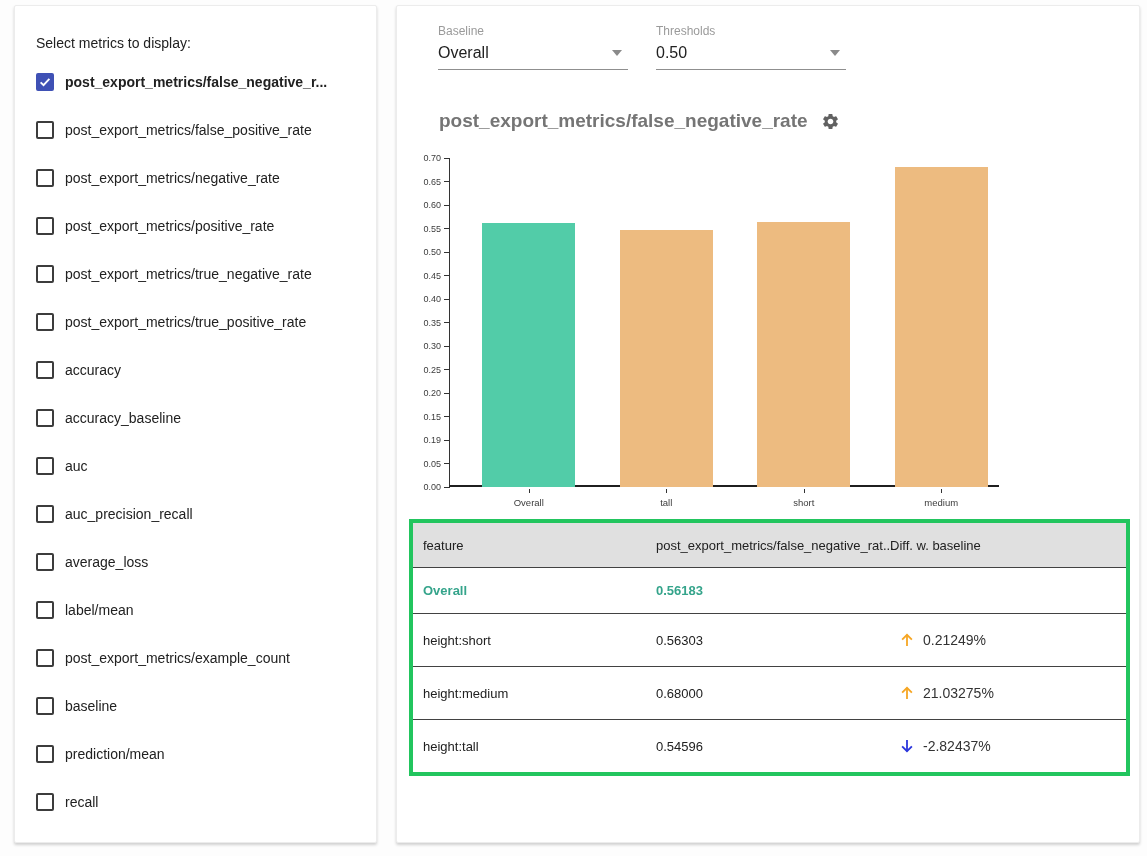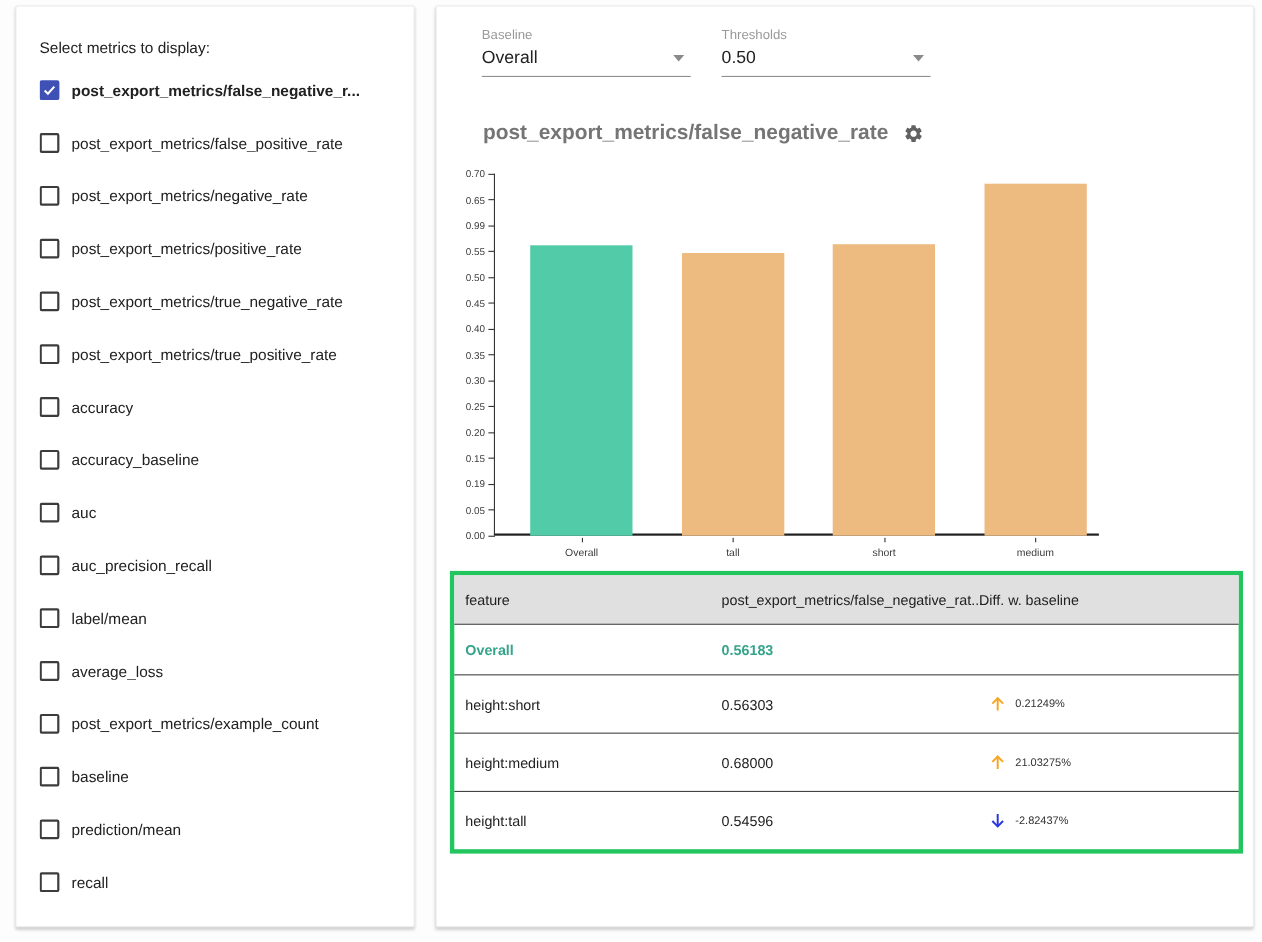--- a/index.html
+++ b/index.html
@@ -43,21 +43,21 @@
   .t-row { display:grid; grid-template-columns:243px 234px 240px; align-items:center; border-top:1px solid #424242; }
   .t-row:first-child { border-top:none; }
   .t-head { height:44px; background:#e0e0e0; color:#5c5c5c; font-size:13px; }
   .t-head .t-cell { font-weight:normal; }
   .t-cell { padding-left:10px; font-size:13px; color:#212121; }
   .t-cell.c2, .t-cell.c3 { padding-left:0; }
   .data-row { height:53px; }
   .data-row.baseline { height:46px; }
   .data-row.baseline .t-cell { color:var(--teal-text); font-weight:bold; }
   .diff-wrap { display:flex; align-items:center; gap:7px; padding-left:8px; }
-  .diff-val { font-size:10px; color:#333; }
+  .diff-val { font-size:14px; color:#333; }
 </style>
 </head>
 <body>
 
 <div id="left-card" class="card">
   <div class="sb-title">Select metrics to display:</div>
   <div class="sb-items">
       <div class="metric-item checked">
         <span class="cb checked">
           <svg width="14" height="14" viewBox="0 0 24 24">
@@ -97,25 +97,25 @@
       <div class="metric-item">
         <span class="cb"></span>
         <span class="metric-label">auc</span>
       </div>
       <div class="metric-item">
         <span class="cb"></span>
         <span class="metric-label">auc_precision_recall</span>
       </div>
       <div class="metric-item">
         <span class="cb"></span>
+        <span class="metric-label">average_loss</span>
+      </div>
+      <div class="metric-item">
+        <span class="cb"></span>
         <span class="metric-label">label/mean</span>
-      </div>
-      <div class="metric-item">
-        <span class="cb"></span>
-        <span class="metric-label">average_loss</span>
       </div>
       <div class="metric-item">
         <span class="cb"></span>
         <span class="metric-label">post_export_metrics/example_count</span>
       </div>
       <div class="metric-item">
         <span class="cb"></span>
         <span class="metric-label">baseline</span>
       </div>
       <div class="metric-item">
@@ -175,21 +175,21 @@
       <div class="ylabel" style="top: 159.5px;">0.35</div>
       <div class="ytick" style="top: 140.5px;"></div>
       <div class="ylabel" style="top: 136px;">0.40</div>
       <div class="ytick" style="top: 117px;"></div>
       <div class="ylabel" style="top: 112.5px;">0.45</div>
       <div class="ytick" style="top: 93.5px;"></div>
       <div class="ylabel" style="top: 89px;">0.50</div>
       <div class="ytick" style="top: 70px;"></div>
       <div class="ylabel" style="top: 65.5px;">0.55</div>
       <div class="ytick" style="top: 46.5px;"></div>
-      <div class="ylabel" style="top: 42px;">0.99</div>
+      <div class="ylabel" style="top: 42px;">0.60</div>
       <div class="ytick" style="top: 23px;"></div>
       <div class="ylabel" style="top: 18.5px;">0.65</div>
       <div class="ytick" style="top: -0.5px;"></div>
       <div class="ylabel" style="top: -5px;">0.70</div>
       <div class="bar" style="left: 32.25px; top: 64.9399px; height: 264.06px; background: rgb(82, 204, 168);"></div>
       <div class="xtick" style="left: 78.75px;"></div>
       <div class="xlabel" style="left: 18.75px;">Overall</div>
       <div class="bar" style="left: 169.75px; top: 72.3988px; height: 256.601px; background: rgb(237, 187, 128);"></div>
       <div class="xtick" style="left: 216.25px;"></div>
       <div class="xlabel" style="left: 156.25px;">tall</div>

